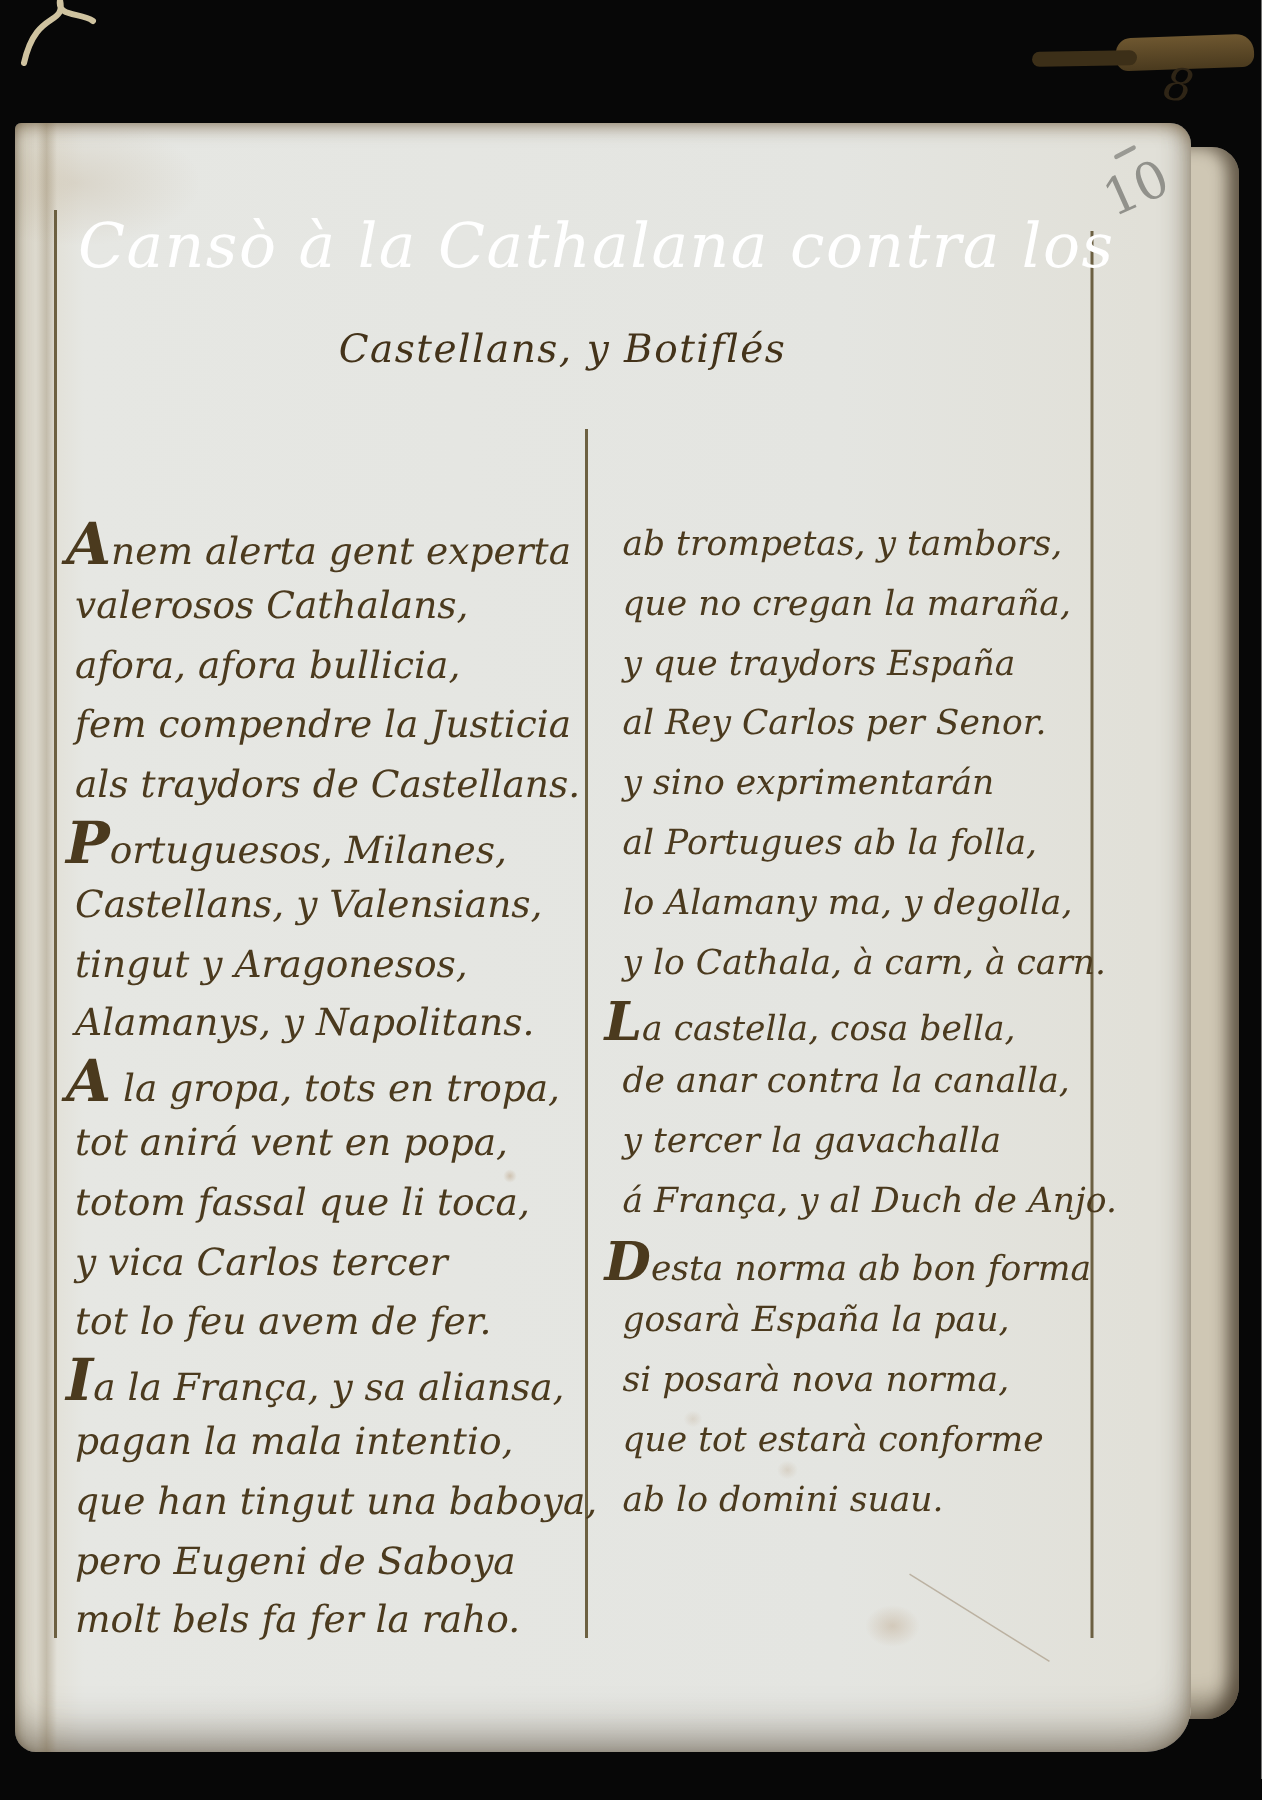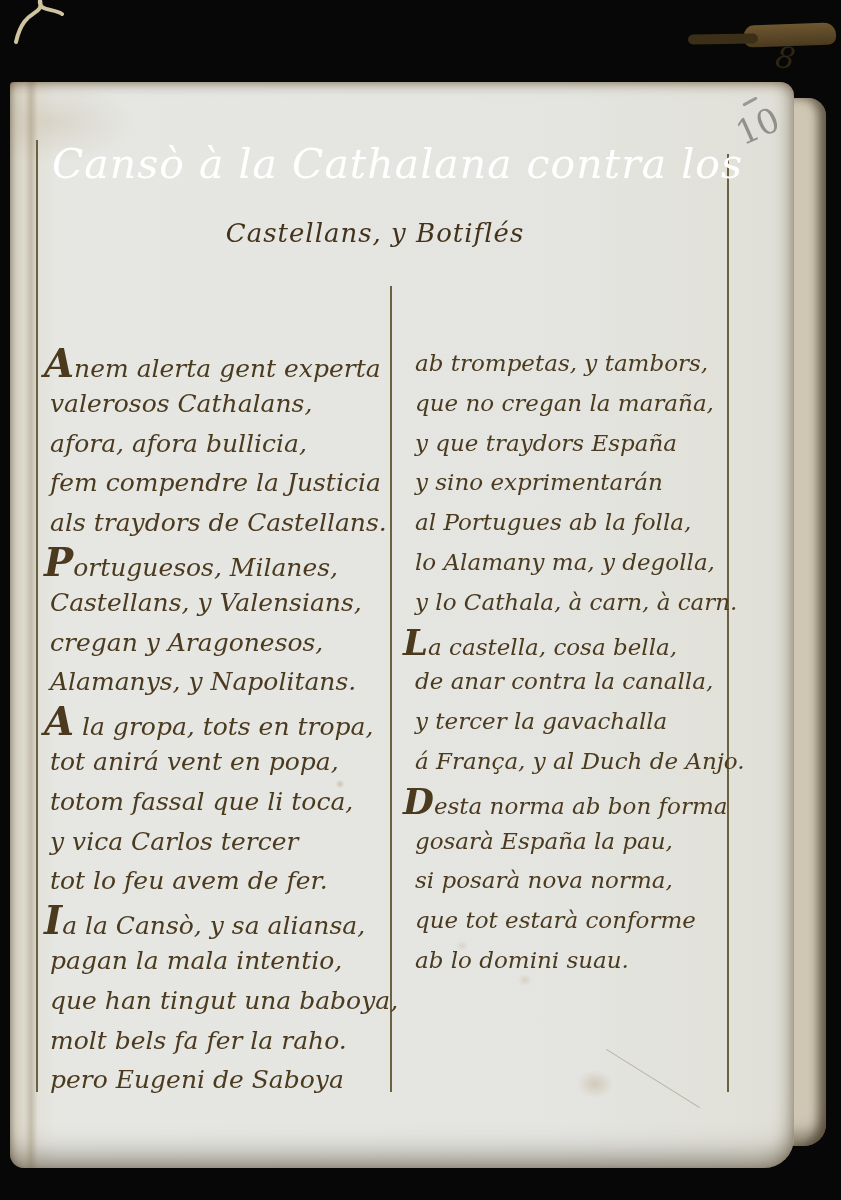--- a/index.html
+++ b/index.html
@@ -122,38 +122,39 @@
 <div class="title2 ink">Castellans, y Botiflés</div>
 
 <div class="col col1 ink">
   <div class="line s">Anem alerta gent experta</div>
   <div class="line c">valerosos Cathalans,</div>
   <div class="line c">afora, afora bullicia,</div>
   <div class="line c">fem compendre la Justicia</div>
   <div class="line c">als traydors de Castellans.</div>
   <div class="line s">Portuguesos, Milanes,</div>
   <div class="line c">Castellans, y Valensians,</div>
-  <div class="line c">cregan y Aragonesos,</div>
+  <div class="line c">tingut y Aragonesos,</div>
   <div class="line c">Alamanys, y Napolitans.</div>
   <div class="line s">A la gropa, tots en tropa,</div>
   <div class="line c">tot anirá vent en popa,</div>
   <div class="line c">totom fassal que li toca,</div>
   <div class="line c">y vica Carlos tercer</div>
   <div class="line c">tot lo feu avem de fer.</div>
-  <div class="line s">Ia la Cansò, y sa aliansa,</div>
+  <div class="line s">Ia la França, y sa aliansa,</div>
   <div class="line c">pagan la mala intentio,</div>
   <div class="line c">que han tingut una baboya,</div>
+  <div class="line c">pero Eugeni de Saboya</div>
   <div class="line c">molt bels fa fer la raho.</div>
-  <div class="line c">pero Eugeni de Saboya</div>
 </div>
 
 <div class="col col2 ink">
   <div class="line c">ab trompetas, y tambors,</div>
   <div class="line c">que no cregan la maraña,</div>
   <div class="line c">y que traydors España</div>
+  <div class="line c">al Rey Carlos per Senor.</div>
   <div class="line c">y sino exprimentarán</div>
   <div class="line c">al Portugues ab la folla,</div>
   <div class="line c">lo Alamany ma, y degolla,</div>
   <div class="line c">y lo Cathala, à carn, à carn.</div>
   <div class="line s">La castella, cosa bella,</div>
   <div class="line c">de anar contra la canalla,</div>
   <div class="line c">y tercer la gavachalla</div>
   <div class="line c">á França, y al Duch de Anjo.</div>
   <div class="line s">Desta norma ab bon forma</div>
   <div class="line c">gosarà España la pau,</div>

